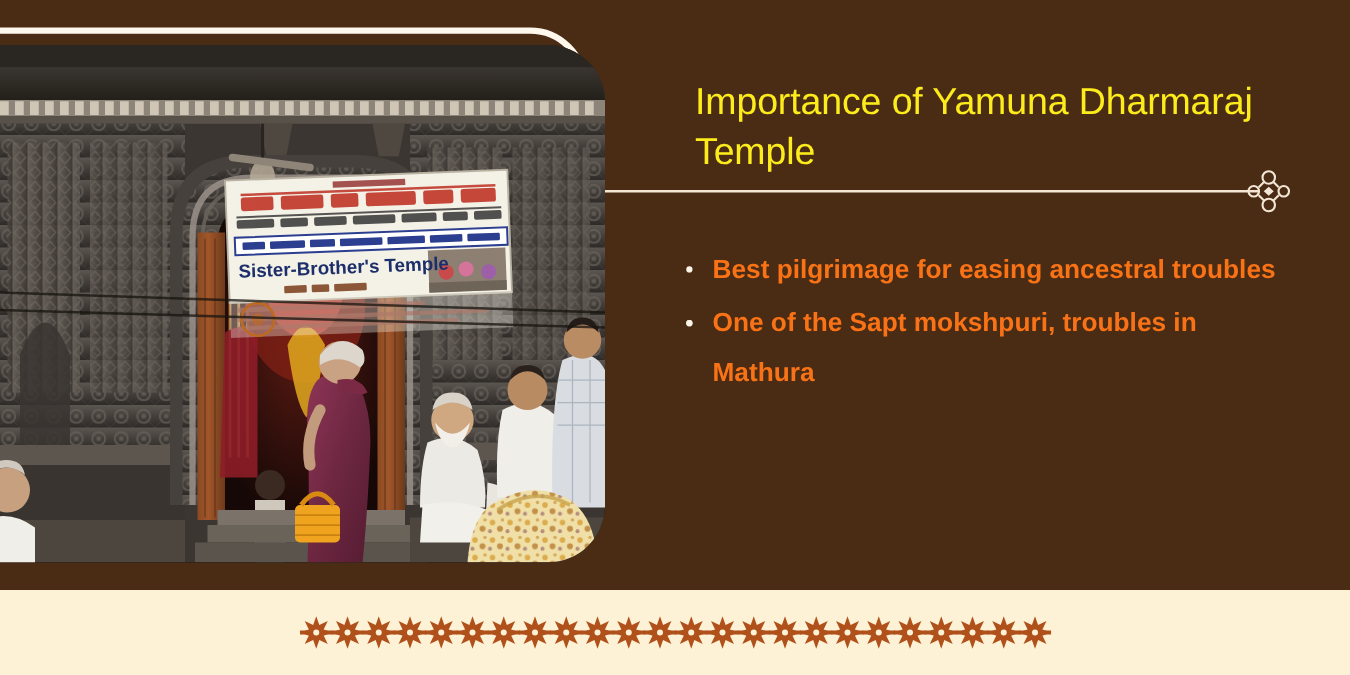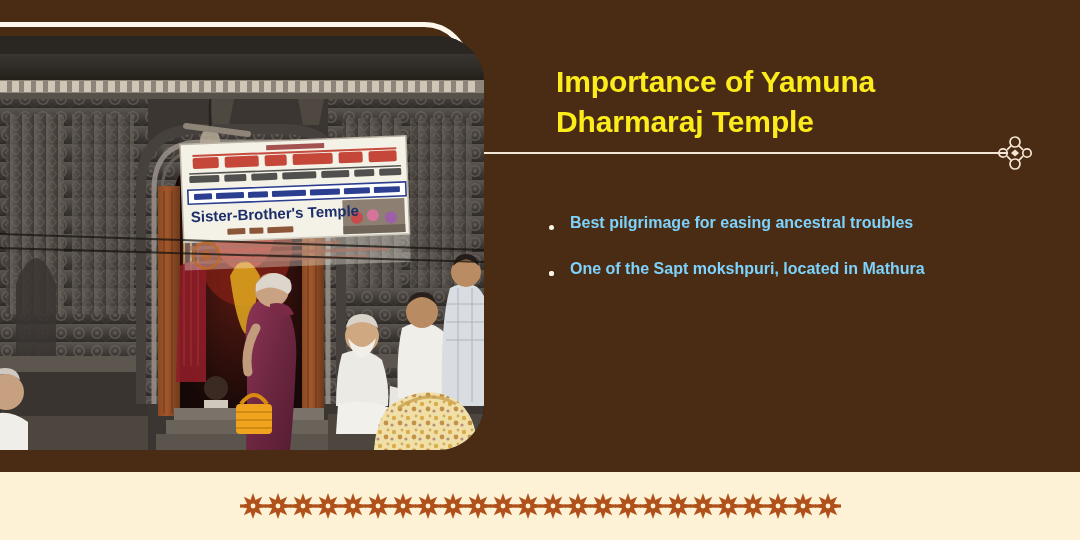--- a/index.html
+++ b/index.html
@@ -53,21 +53,21 @@
   }
 
   
   .title {
     position: absolute;
     left: 556px;
     top: 42px;
     width: 470px;
     color: #fdec1c;
     font-size: 30px;
-    font-weight: 700;
+    font-weight: 400;
     line-height: 1.32;
     letter-spacing: -0.1px;
   }
 
   .divider-row {
     position: absolute;
     left: 484px;
     top: 152px;
     width: 548px;
     height: 2px;
@@ -93,25 +93,25 @@
     left: 542px;
     top: 192px;
     width: 498px;
     margin: 0;
     padding: 0;
     list-style: none;
   }
   .bullets li {
     position: relative;
     padding-left: 28px;
-    color: #7dd3fc;
-    font-size: 16px;
+    color: #f97316;
+    font-size: 21px;
     font-weight: 700;
     line-height: 1.88;
-    margin: 16px 0 1px 0;
+    margin: 4px 0 1px 0;
   }
   .bullets li .dot {
     position: absolute;
     left: 7px;
     top: 17px;
     width: 5px;
     height: 5px;
     border-radius: 50%;
     background: #fbf4e8;
   }
@@ -470,21 +470,21 @@
   <ul class="bullets">
     <li>
       <span class="dot"></span>
       <span>Best pilgrimage for easing ancestral troubles</span>
     </li>
     <li>
       <span class="dot"></span>
     </li>
     <li>
       <span class="dot"></span>
-      <span>One of the Sapt mokshpuri, located in Mathura</span>
+      <span>One of the Sapt mokshpuri, troubles in Mathura</span>
     </li>
   </ul>
 
   <div class="cream-band"></div>
   <div class="flower-row" id="flower-row">
       <svg class="flower" viewBox="0 0 26 30">
         <g transform="translate(13,15)">
           <rect x="-13" y="-1.6" width="26" height="3.2" fill="#b0511b"></rect>
           <circle r="4.6" fill="#b0511b"></circle>
           <path d="M0,-13 L3.1,-4.2 L0,0 L-3.1,-4.2 Z" fill="#b0511b" transform="rotate(0)"></path>

